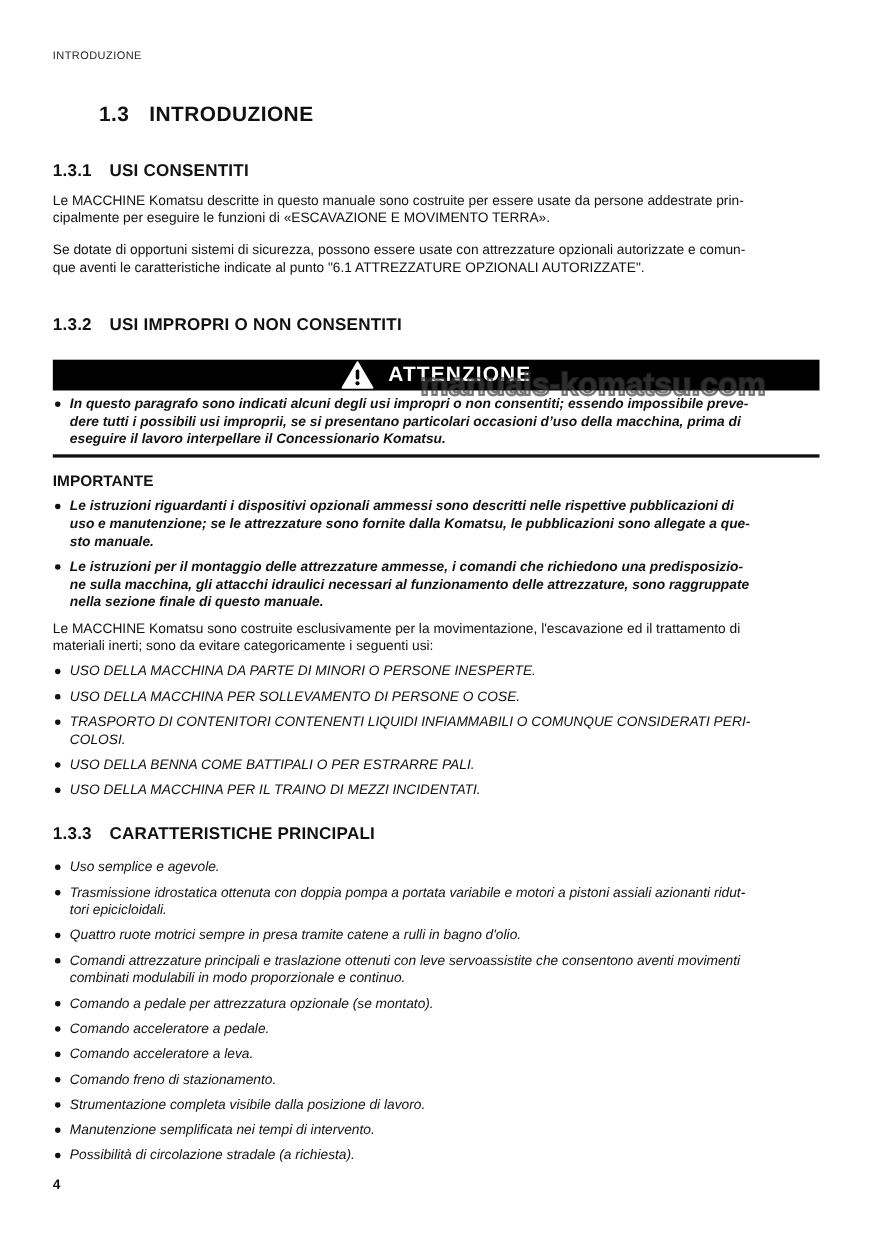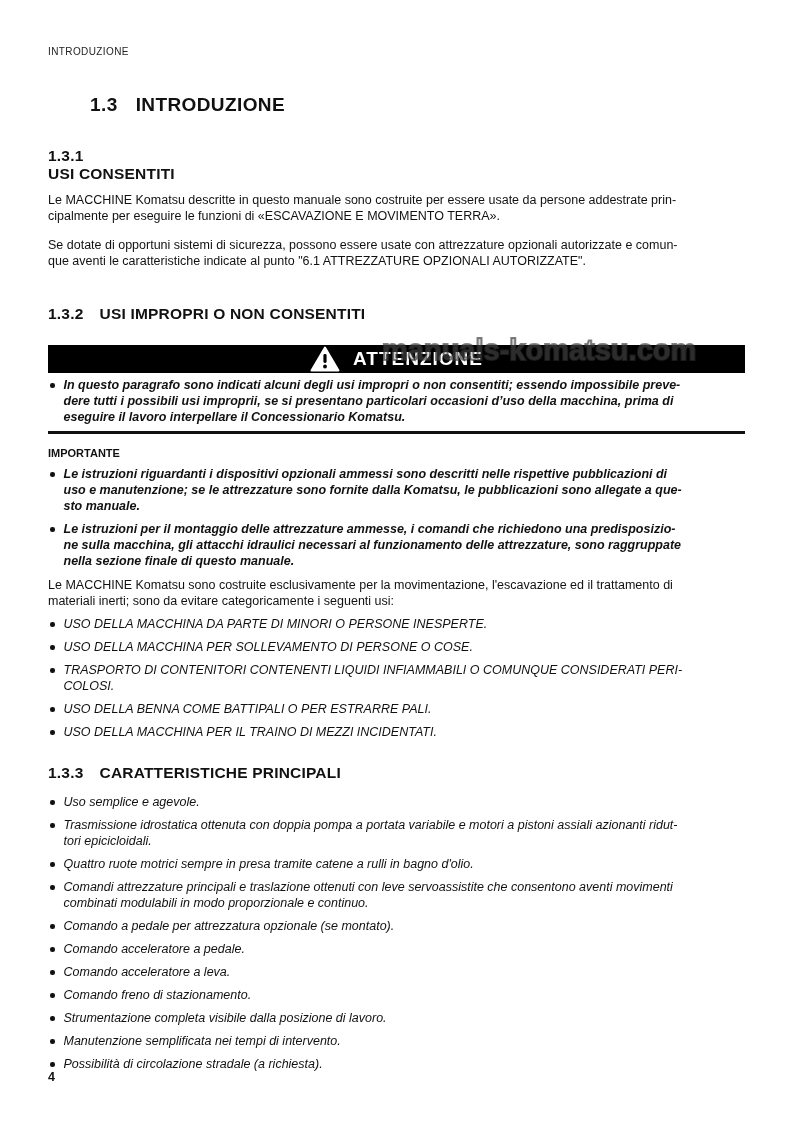--- a/index.html
+++ b/index.html
@@ -29,21 +29,21 @@
   }
   .h1 .num { margin-right: 18px; margin-left: 42px; }
 
   .h2 {
     font-size: 15.5px;
     font-weight: bold;
     letter-spacing: 0.2px;
     display: flex;
   }
   .h2 .num { margin-right: 16px; }
-  .h2.mt-consentiti { margin-top: 31px; flex-direction: column; }
+  .h2.mt-consentiti { margin-top: 31px; }
   .h2.mt-impropri  { margin-top: 36px; }
   .h2.mt-caratteristiche { margin-top: 24px; }
 
   .body-text { font-size: 12.5px; line-height: 16px; }
 
   p.para { margin: 9px 0 0 0; white-space: pre-line; }
   p.para.gap { margin-top: 13px; }
   p.para.after-list { margin-top: 8px; }
 
   .attention-bar {
@@ -75,21 +75,21 @@
   .li-text { white-space: pre-line; }
   .bold { font-weight: bold; }
 
   .warning-bullet { margin-top: 4px; }
 
   .rule { height: 3px; background: #111; margin-top: 6px; }
 
   .importante-label {
     margin-top: 13px;
     font-weight: bold;
-    font-size: 11px;
+    font-size: 14px;
   }
 
   .watermark {
     position: absolute;
     left: 382px;
     top: 334px;
     font-size: 29px;
     font-weight: bold;
     color: rgba(130,130,130,0.35);
     -webkit-text-stroke: 2px rgba(45,45,45,0.6);

